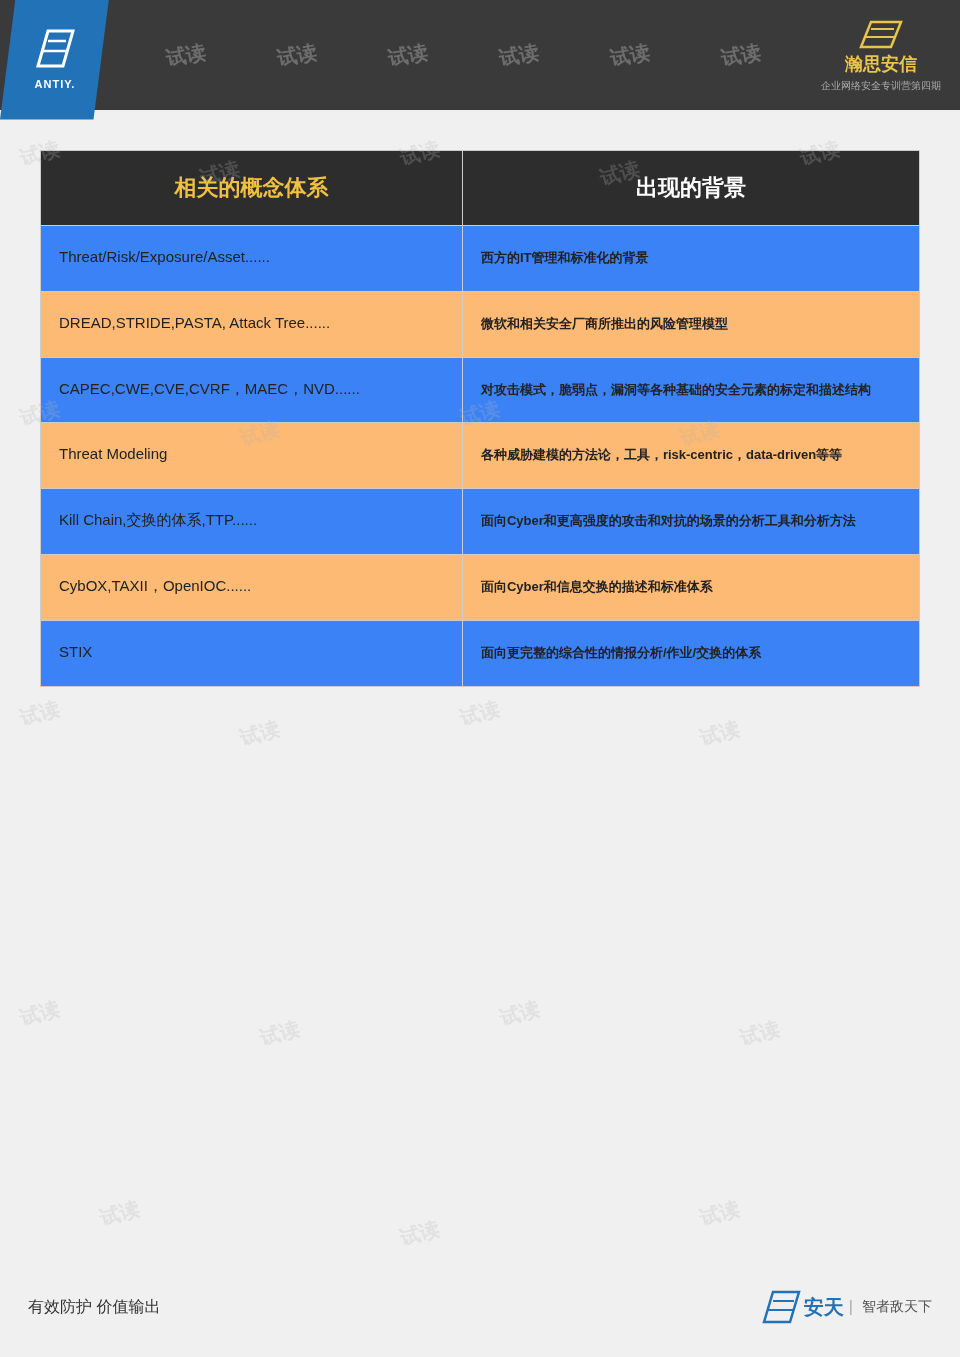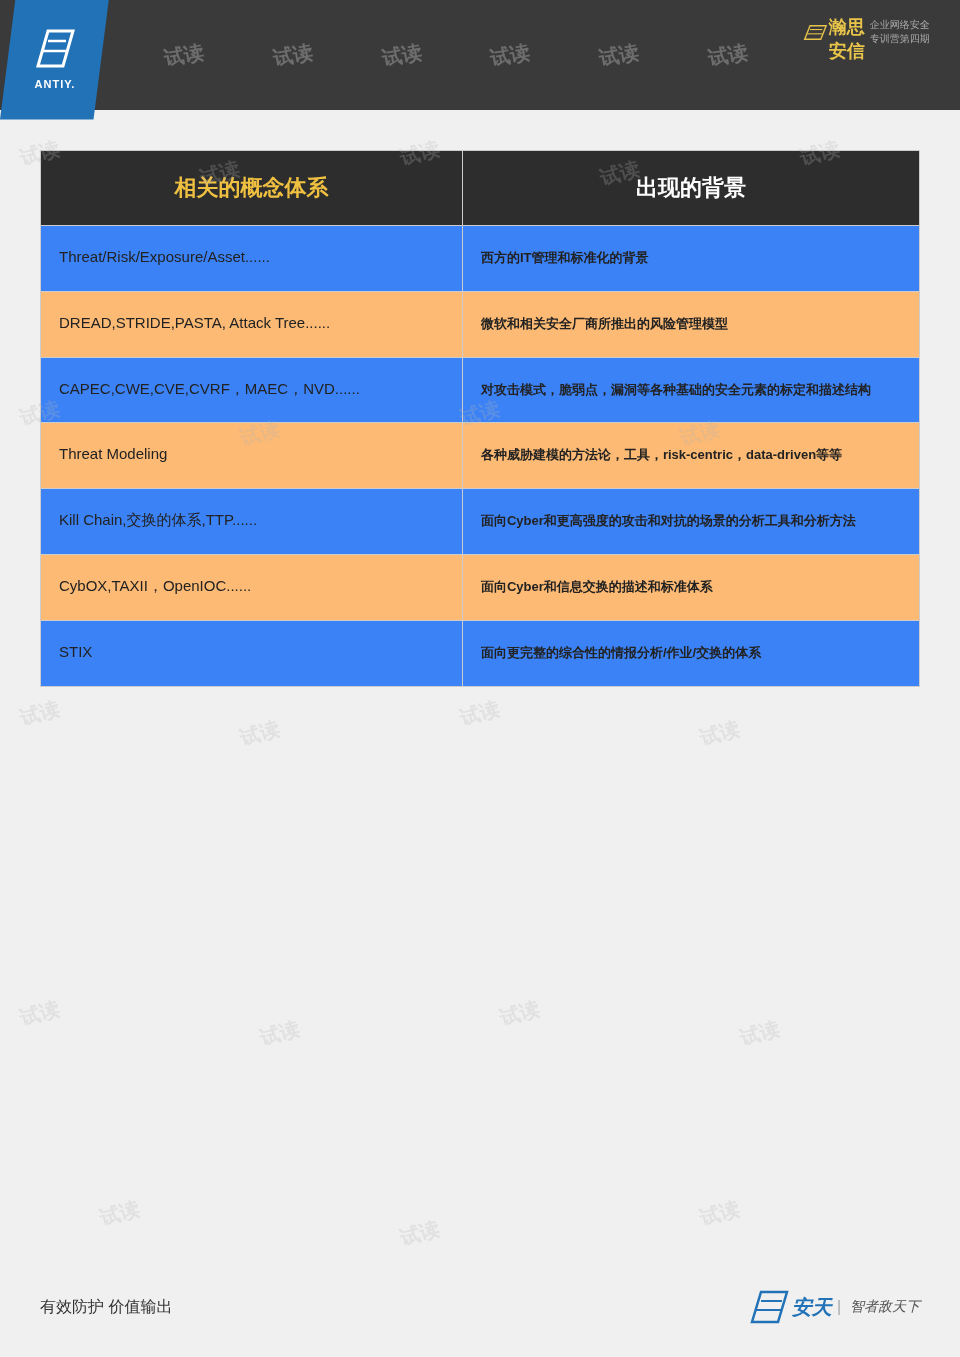--- a/index.html
+++ b/index.html
@@ -59,23 +59,24 @@
     .header-wm-text {
       color: rgba(160,160,160,0.5);
       font-size: 20px;
       font-weight: bold;
       transform: rotate(-10deg);
     }
 
     .header-right-logo {
       width: 130px;
       height: 80px;
-      margin-right: 28px;
-      display: flex;
-      flex-direction: row;
+      margin-right: 14px;
+      display: flex;
+      flex-direction: column;
+      align-items: center;
       justify-content: center;
     }
 
     .antiy-brand {
       color: #e8c44a;
       font-size: 18px;
       font-weight: bold;
       font-family: cursive, serif;
     }
 
@@ -149,36 +150,35 @@
     .row-odd .col-right {
       background: #fdba74;
     }
 
     
     .footer {
       position: absolute;
       bottom: 30px;
       left: 0;
       right: 0;
-      padding: 0 40px;
+      padding: 0 28px;
       display: flex;
       justify-content: space-between;
       align-items: center;
     }
 
     .footer-left {
       font-size: 16px;
       color: #333;
       font-weight: 500;
     }
 
     .footer-right {
       display: flex;
       align-items: center;
-      font-style: italic;
     }
 
     .footer-brand {
       font-size: 20px;
       color: #2272b8;
       font-weight: bold;
     }
 
     .footer-brand-sub {
       font-size: 14px;

